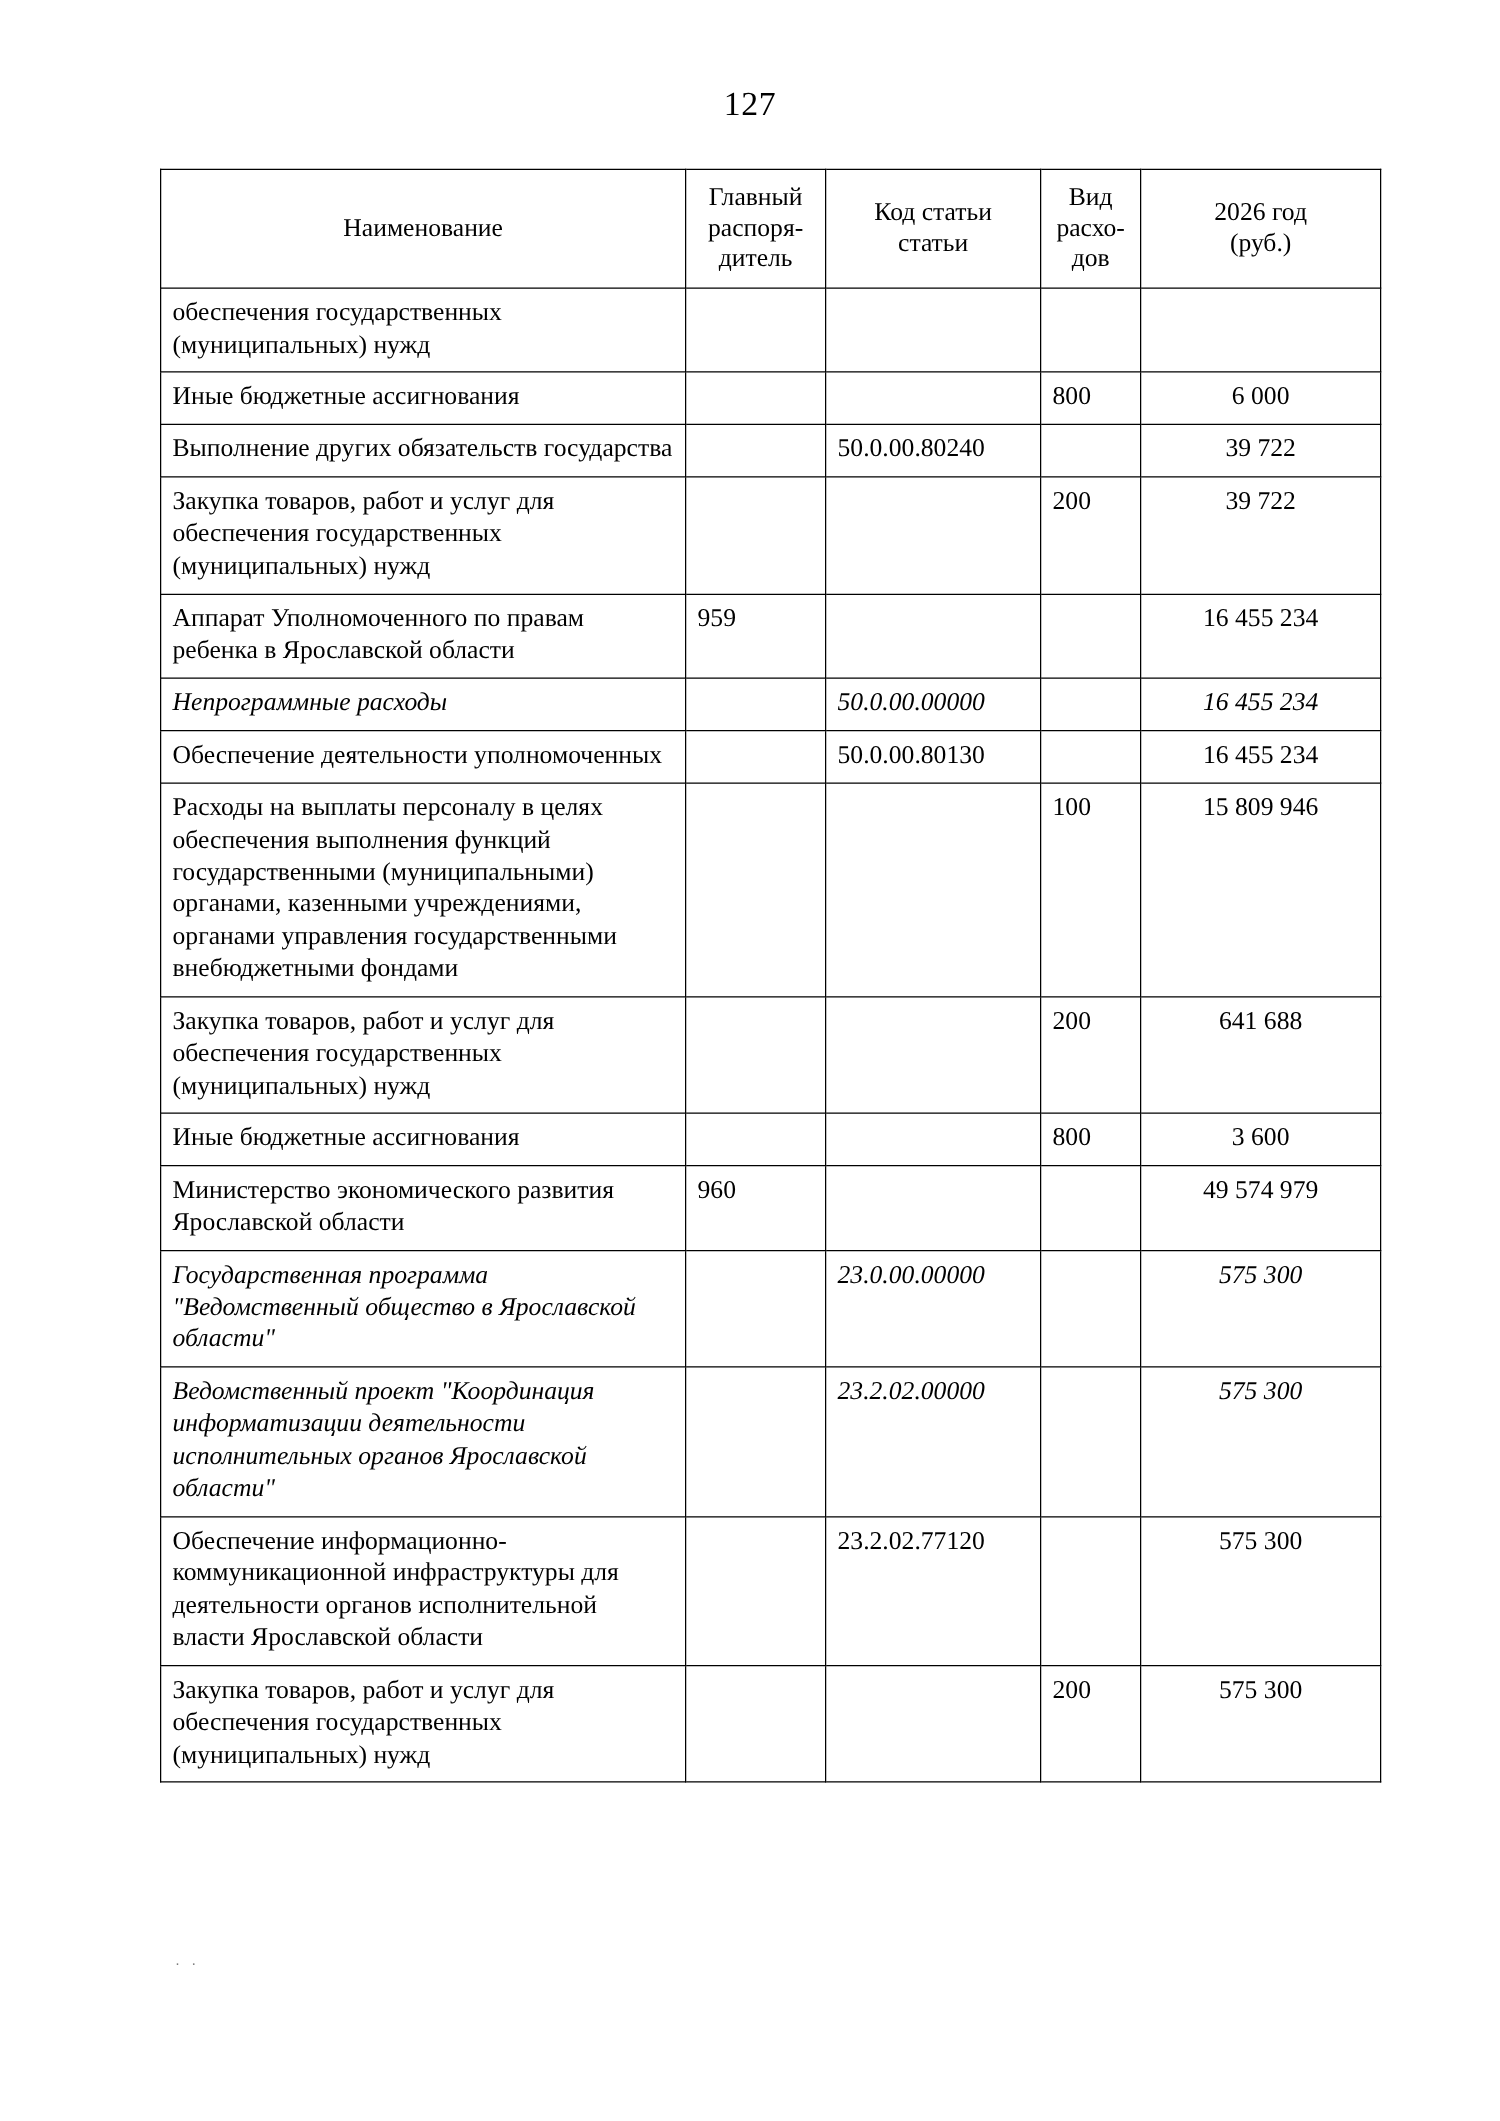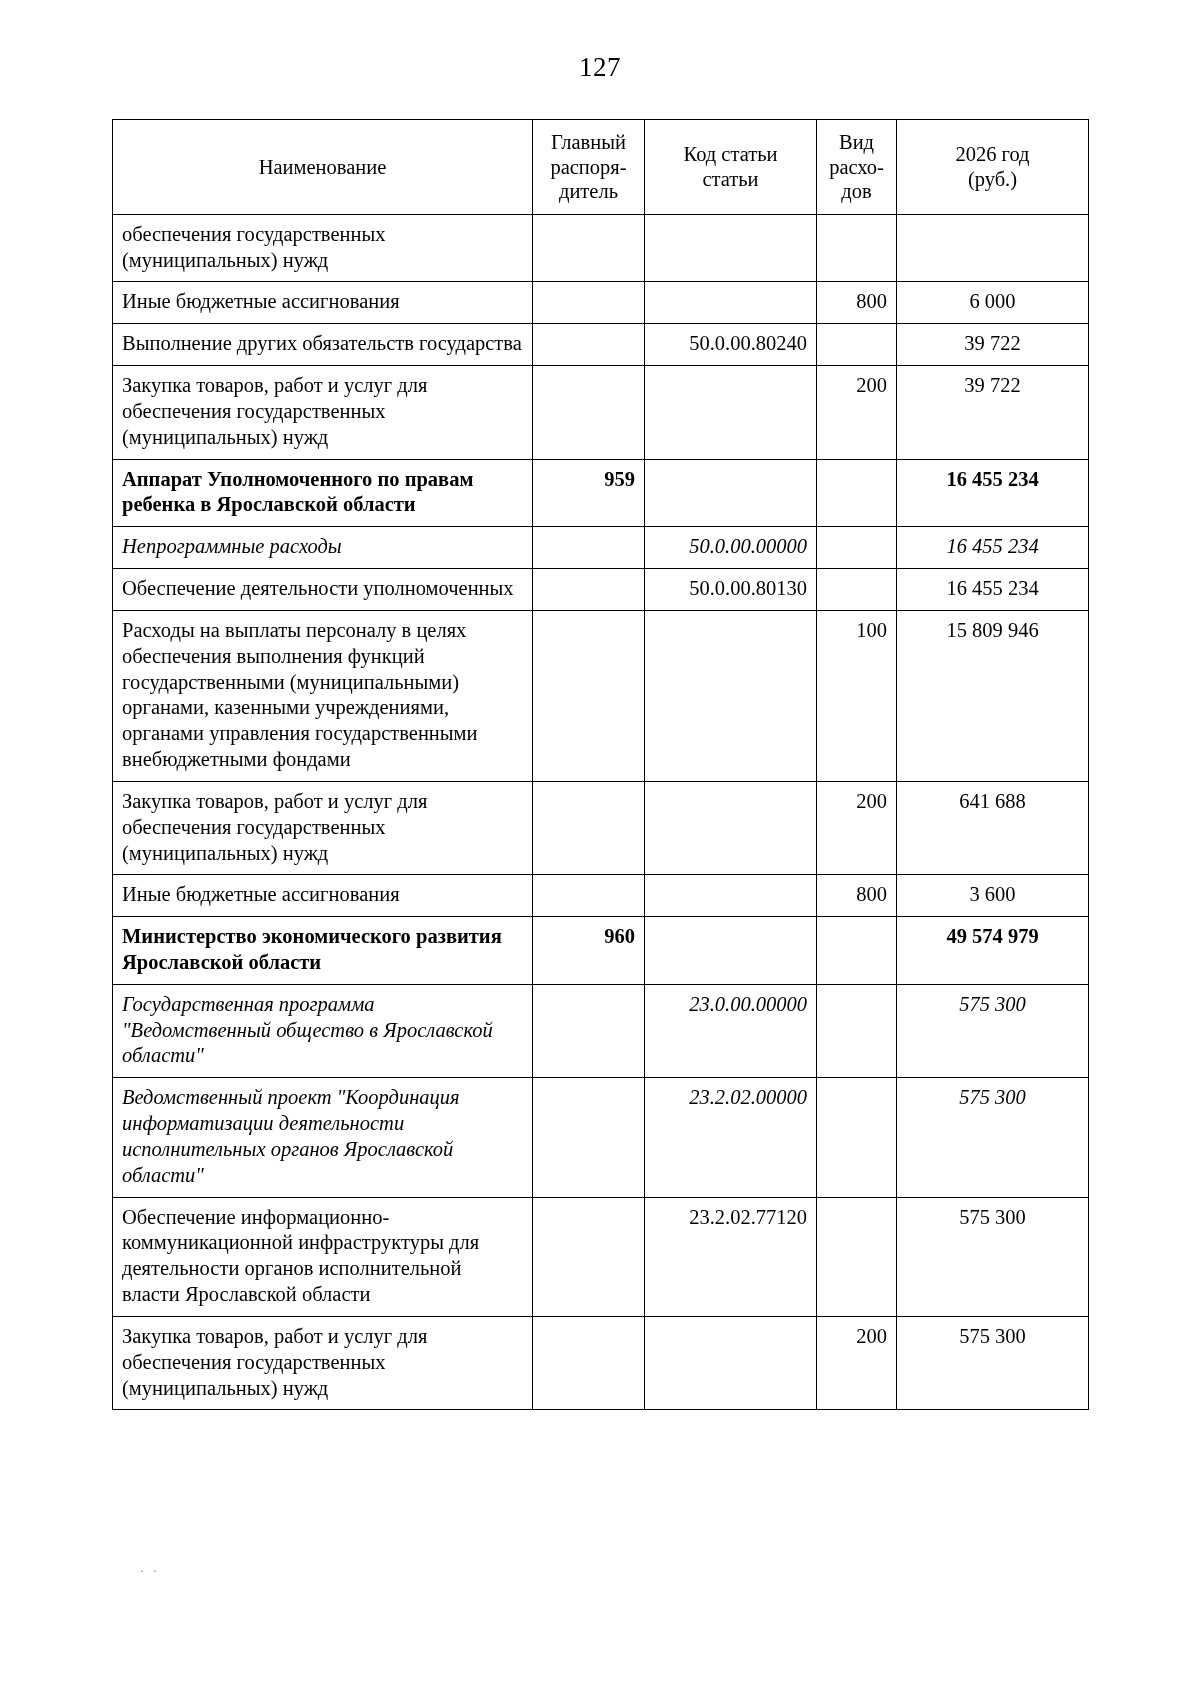--- a/index.html
+++ b/index.html
@@ -11,21 +11,21 @@
     width: 1200px;
     height: 1697px;
     font-family: "Liberation Serif", serif;
     color: #000000;
     position: relative;
   }
   .page {
     width: 1200px;
     height: 1697px;
     box-sizing: border-box;
-    padding: 0;
+    padding: 16px;
     position: relative;
   }
   .page-number {
     text-align: center;
     font-size: 27px;
     padding-top: 52px;
     letter-spacing: 0.5px;
   }
   .table-wrap {
     margin: 36px 112px 0 112px;
@@ -51,24 +51,24 @@
     font-size: 20.5px;
     line-height: 1.2;
   }
   col.c-name   { width: 420px; }
   col.c-gl     { width: 112px; }
   col.c-code   { width: 172px; }
   col.c-type   { width: 80px; }
   col.c-sum    { width: 192px; }
 
   td.name { text-align: left; margin-left: 44px; }
-  td.center { text-align: right; vertical-align: middle; }
+  td.center { text-align: left; vertical-align: middle; }
   td.num { text-align: center; vertical-align: middle; white-space: nowrap; }
 
-  .bold { font-weight: bold; }
+  .bold { font-weight: normal; }
   .bolditalic { font-weight: normal; font-style: italic; }
   .italic { font-style: italic; }
 
   .footer-marks {
     position: absolute;
     left: 140px;
     bottom: 118px;
     font-size: 12px;
     color: #7a7a7a;
     letter-spacing: 3px;

